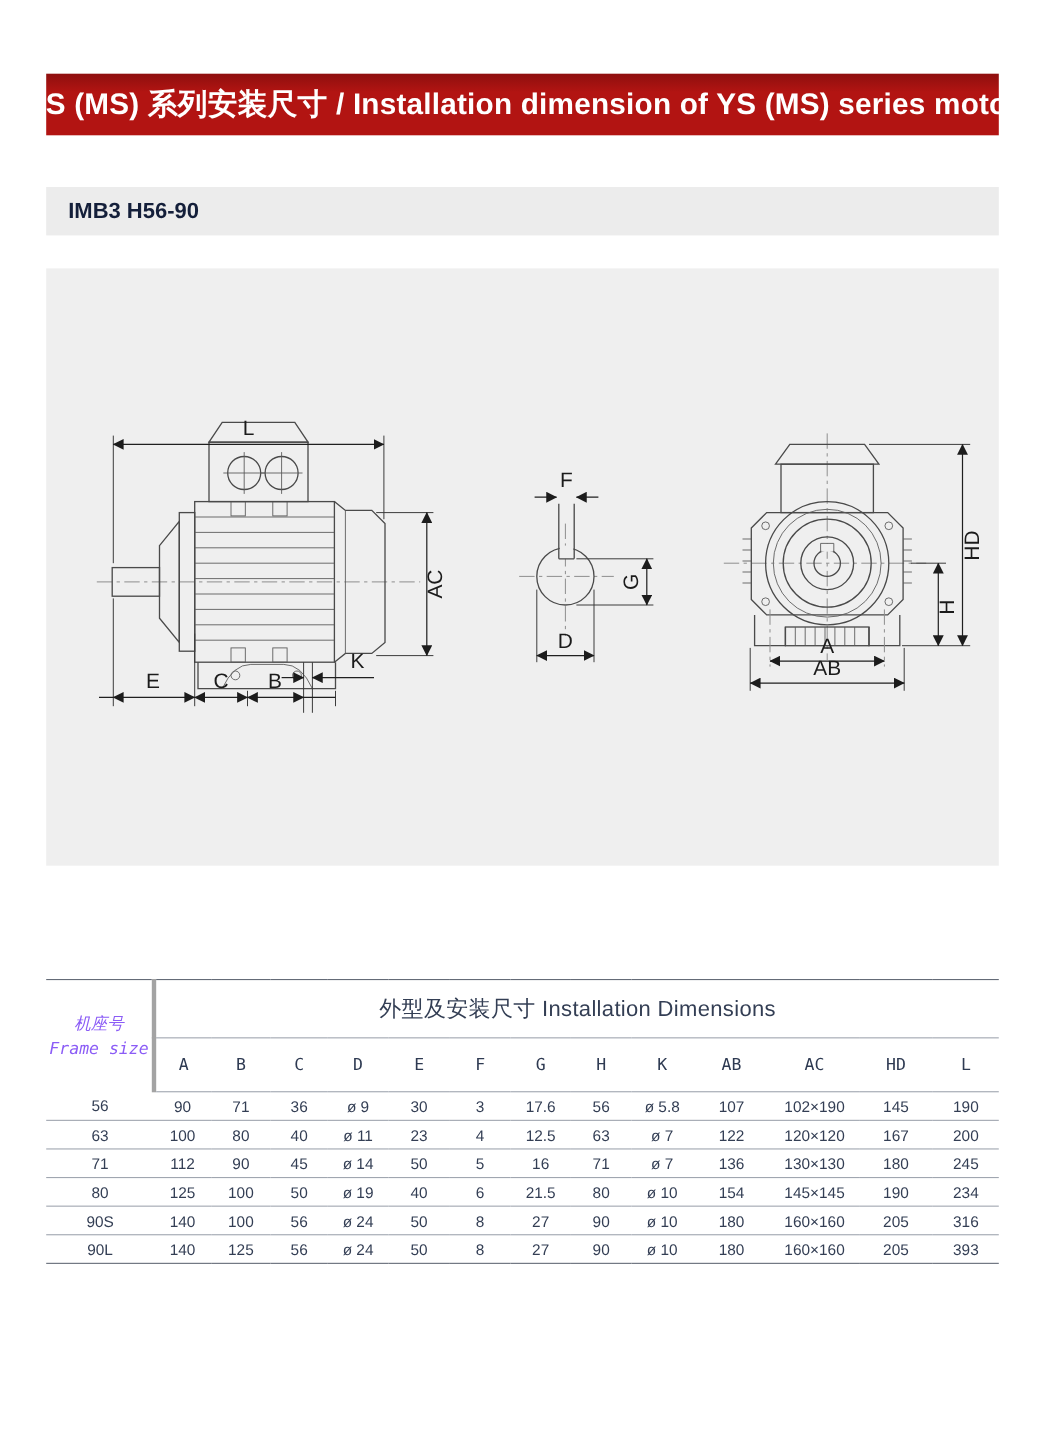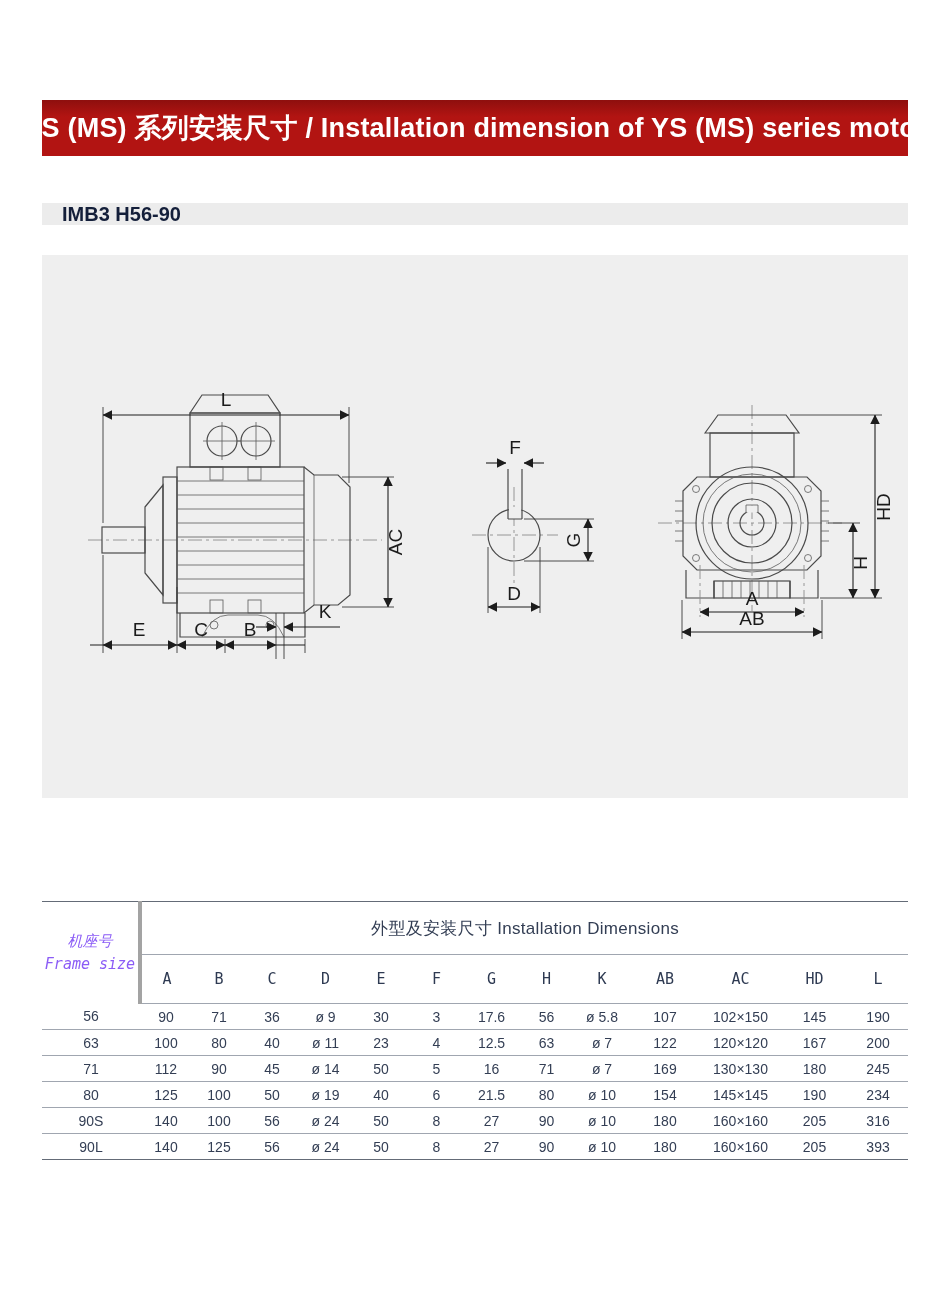--- a/index.html
+++ b/index.html
@@ -6,34 +6,34 @@
   body{
     width:950px;min-height:1307px;
     font-family:"Liberation Sans",sans-serif;
     color:#333e54;
     position:relative;
   }
   .content{width:866px;margin:0 42px;}
 
   
   .banner{
-    margin-top:100px;height:56px;
+    margin-top:67px;height:56px;
     background:linear-gradient(#8e0f0e 0%, #b21412 30%, #b21412 100%);
     display:flex;align-items:center;justify-content:center;
   }
   .banner h1{
     margin:0;color:#ffffff;font-size:27px;font-weight:bold;
     font-family:"Liberation Sans",sans-serif;
     letter-spacing:0.2px;white-space:nowrap;
   }
 
   
   .substrip{
-    margin-top:47px;height:22px;background:#ececec;
-    display:flex;align-items:flex-start;
+    margin-top:47px;height:44px;background:#ececec;
+    display:flex;align-items:center;
   }
   .substrip .subtitle{
     padding-left:20px;font-size:20px;font-weight:bold;color:#141f3a;
   }
 
   
   .panel{
     margin-top:30px;width:866px;height:543px;background:#efefef;
   }
   .panel svg{display:block;}
@@ -56,21 +56,21 @@
   table.dims th,table.dims td{
     font-weight:normal;text-align:center;vertical-align:middle;padding:0;
   }
   .frame-head{
     border-right:4px solid #a3a3a3;
     font-family:"DejaVu Sans Mono",monospace;
     font-size:15px;color:#8b5cf6;line-height:1.55;font-style:italic;
   }
   .group-head{
     height:52px;border-bottom:1px solid #a0a6b0;
-    font-size:17px;color:#333e54;letter-spacing:0.3px;
+    font-size:20px;color:#333e54;letter-spacing:0.3px;
   }
   tr.sub-head th{
     height:48px;border-bottom:1px solid #a0a6b0;
     font-family:"DejaVu Sans Mono",monospace;font-size:15px;color:#2e3a52;
   }
   table.dims tbody td{
     height:25px;border-bottom:1px solid #a0a6b0;
     font-size:14px;color:#333e54;
   }
   table.dims tbody tr:last-child td{border-bottom:none;}
@@ -264,21 +264,21 @@
             <td>90</td>
             <td>71</td>
             <td>36</td>
             <td>ø 9</td>
             <td>30</td>
             <td>3</td>
             <td>17.6</td>
             <td>56</td>
             <td>ø 5.8</td>
             <td>107</td>
-            <td>102×150</td>
+            <td>102×190</td>
             <td>145</td>
             <td>190</td>
           </tr>
           <tr>
             <td>63</td>
             <td>100</td>
             <td>80</td>
             <td>40</td>
             <td>ø 11</td>
             <td>23</td>
@@ -295,21 +295,21 @@
             <td>71</td>
             <td>112</td>
             <td>90</td>
             <td>45</td>
             <td>ø 14</td>
             <td>50</td>
             <td>5</td>
             <td>16</td>
             <td>71</td>
             <td>ø 7</td>
-            <td>169</td>
+            <td>136</td>
             <td>130×130</td>
             <td>180</td>
             <td>245</td>
           </tr>
           <tr>
             <td>80</td>
             <td>125</td>
             <td>100</td>
             <td>50</td>
             <td>ø 19</td>

